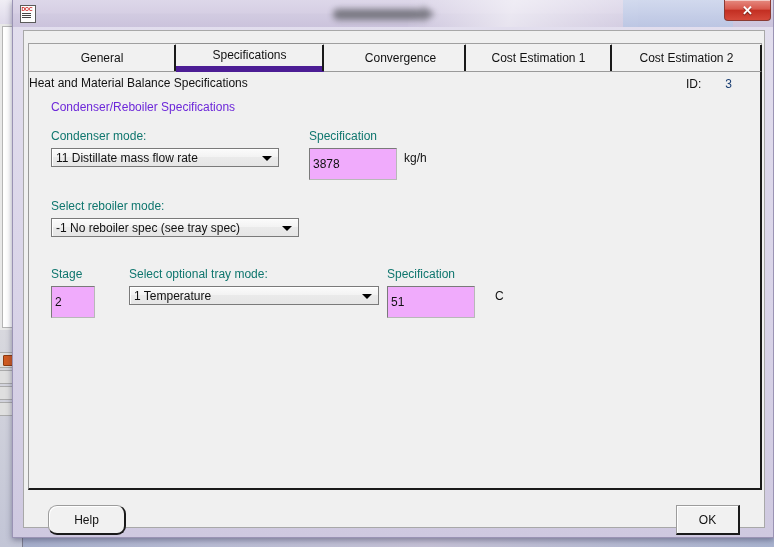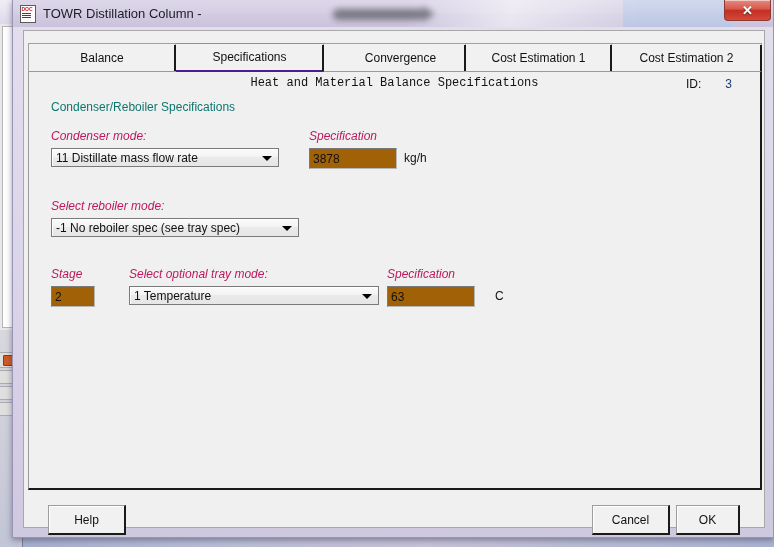--- a/index.html
+++ b/index.html
@@ -222,21 +222,21 @@
     align-items: center;
     justify-content: center;
     font-size: 12px;
     color: #111;
     box-sizing: border-box;
     position: relative;
   }
   .tab:first-child { border-left: 1px solid #a0a0a0; }
   .tab.selected {
     background: #f1f1f1;
-    border-bottom: 2px solid #4c1d95;
+    border-bottom: 6px solid #4c1d95;
     border-top: 1px solid #8f8f8f;
     z-index: 3;
   }
   .tab-sep {
     position: absolute;
     right: -1px; top: 1px;
     width: 2px; height: 26px;
     background: #1a1a1a;
   }
 
@@ -251,49 +251,47 @@
     border: 1px solid #9a9a9a;
     border-right: 2px solid #1a1a1a;
     border-bottom: 2px solid #1a1a1a;
     box-sizing: border-box;
   }
 
   #page-heading {
     position: absolute;
     left: 0; right: 0;
     top: 4px;
-    text-align: center;
-    font-size: 12px;
-    color: #111;
-    font-family: Liberation Mono, monospace;
+    text-align: left;
+    font-size: 12px;
+    color: #111;
   }
   #id-group {
     position: absolute;
     right: 28px;
     top: 5px;
     font-size: 12px;
     color: #111;
     display: flex;
     gap: 24px;
   }
   #id-value { color: #1b3f73; }
 
   .section-title {
     position: absolute;
     left: 22px;
     top: 28px;
     font-size: 12px;
+    color: #6d28d9;
+  }
+  .field-label {
+    position: absolute;
+    font-size: 12px;
     color: #0f766e;
-  }
-  .field-label {
-    position: absolute;
-    font-size: 12px;
-    color: #be185d;
     white-space: nowrap;
-    font-style: italic;
   }
   .unit-label {
     position: absolute;
     font-size: 12px;
     color: #111;
   }
 
   
   .combo {
     position: absolute;
@@ -318,22 +316,22 @@
     top: 7px;
     width: 0; height: 0;
     border-left: 5px solid transparent;
     border-right: 5px solid transparent;
     border-top: 5px solid #000;
   }
 
   
   .textbox {
     position: absolute;
-    height: 21px;
-    background: #a16207;
+    height: 32px;
+    background: #f0abfc;
     border: 1px solid #7a7a7a;
     border-right-color: #b8b8b8;
     border-bottom-color: #b8b8b8;
     box-sizing: border-box;
     display: flex;
     align-items: center;
   }
   .textbox .tb-text {
     font-size: 12px;
     color: #111;
@@ -378,34 +376,33 @@
 
 <div id="dialog">
 
   <div id="titlebar">
     <div class="win-icon">
       <div class="page"></div>
       <div class="doclabel">DOC</div>
       <div class="lines"></div>
       <div class="fold"></div>
     </div>
-    <div id="window-title">TOWR Distillation Column -</div>
     <div id="glass-sheen"></div>
     <div id="glass-sheen2"></div>
     <div id="title-redaction"></div>
     <div id="close-button">
       <span class="x">✕</span>
     </div>
   </div>
 
   <div id="client">
 
     <div id="tabstrip">
       <div class="tab" style="width:148px;">
-        <span>Balance</span>
+        <span>General</span>
         <span class="tab-sep"></span>
       </div>
       <div class="tab selected" style="width:148px;">
         <span>Specifications</span>
         <span class="tab-sep"></span>
       </div>
       <div class="tab" style="width:142px;padding-left:12px;">
         <span>Convergence</span>
         <span class="tab-sep"></span>
       </div>
@@ -453,30 +450,27 @@
       <div class="field-label" style="left:358px; top:195px;">Specification</div>
 
       <div class="textbox" style="left:22px; top:214px; width:44px;">
         <span class="tb-text">2</span>
       </div>
       <div class="combo" style="left:100px; top:214px; width:250px;">
         <span class="combo-text">1 Temperature</span>
         <span class="arrow"></span>
       </div>
       <div class="textbox" style="left:358px; top:214px; width:88px;">
-        <span class="tb-text">63</span>
+        <span class="tb-text">51</span>
       </div>
       <div class="unit-label" style="left:466px; top:217px;">C</div>
 
     </div>
 
-    <div class="btn" style="left:24px; top:474px; width:78px;">
+    <div class="btn" style="left:24px; top:474px; width:78px;border-radius:9px;">
       <span>Help</span>
-    </div>
-    <div class="btn" style="left:568px; top:474px; width:78px;">
-      <span>Cancel</span>
     </div>
     <div class="btn" style="left:652px; top:474px; width:64px;">
       <span>OK</span>
     </div>
 
   </div>
 </div>
 
 </body></html>

